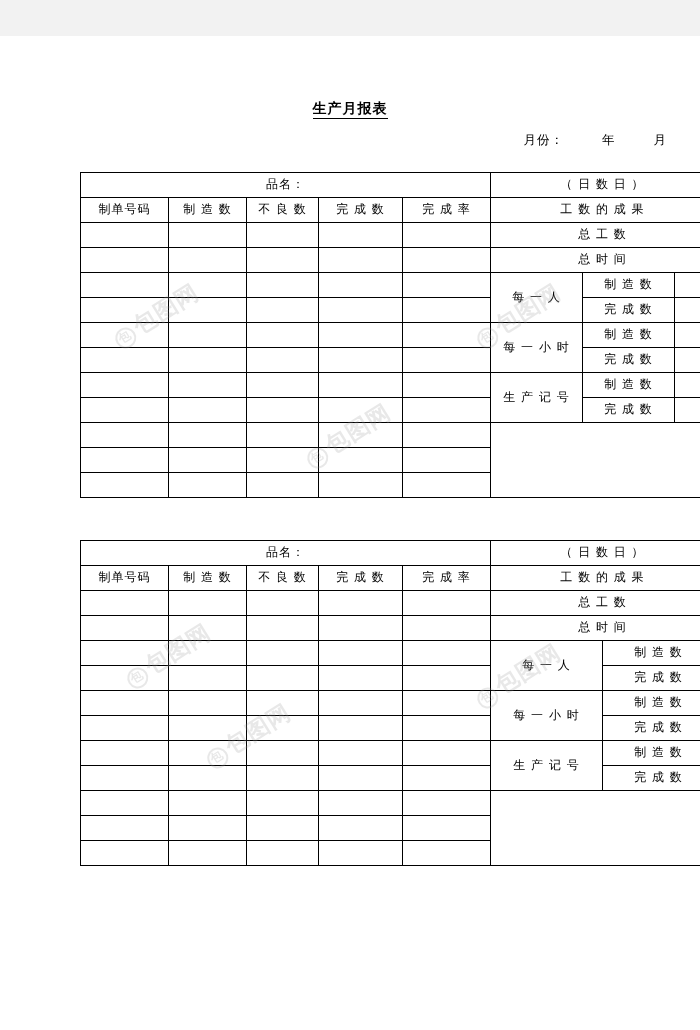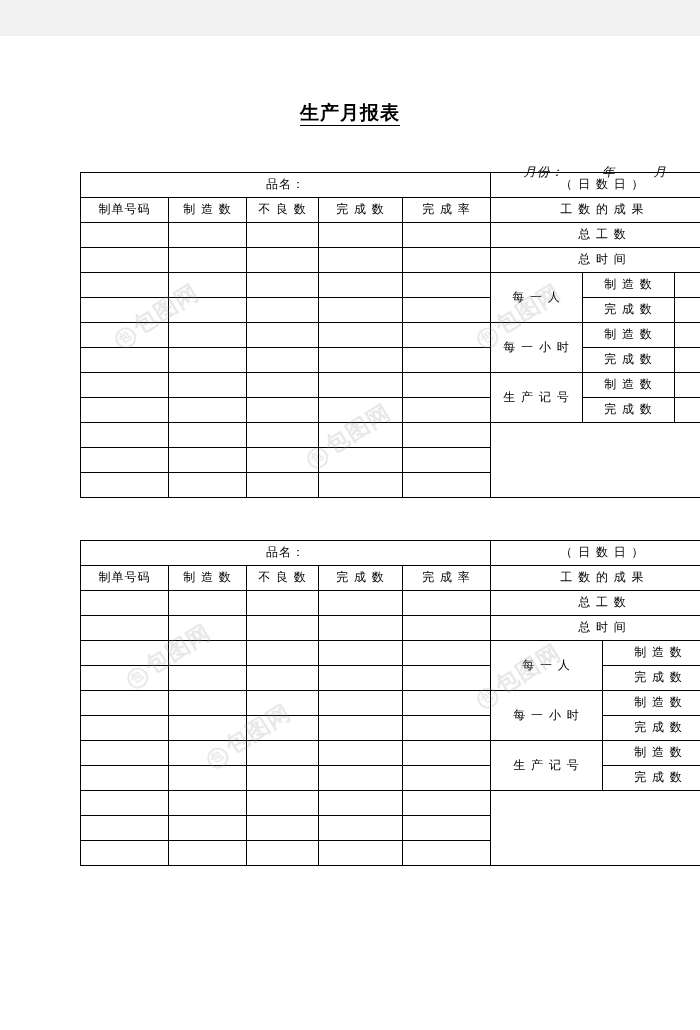--- a/index.html
+++ b/index.html
@@ -27,37 +27,36 @@
     width: 700px;
     height: 36px;
     background: #f2f2f2;
   }
   .doc-title {
     position: absolute;
     left: 0;
     top: 100px;
     width: 700px;
     text-align: center;
-    font-size: 19px;
+    font-size: 14px;
     font-weight: bold;
     color: #000;
     letter-spacing: 1px;
   }
   .doc-title span {
     border-bottom: 1.5px solid #000;
     padding-bottom: 2px;
   }
   .month-line {
     position: absolute;
     right: 33px;
-    top: 164px;
+    top: 132px;
     font-size: 12.5px;
     color: #000;
     letter-spacing: 1px;
-    font-style: italic;
   }
   .month-line .gap1 { display: inline-block; width: 38px; }
   .month-line .gap2 { display: inline-block; width: 38px; }
 
   table.grid {
     border-collapse: collapse;
     table-layout: fixed;
   }
   table.grid td {
     border: 1px solid #000;

